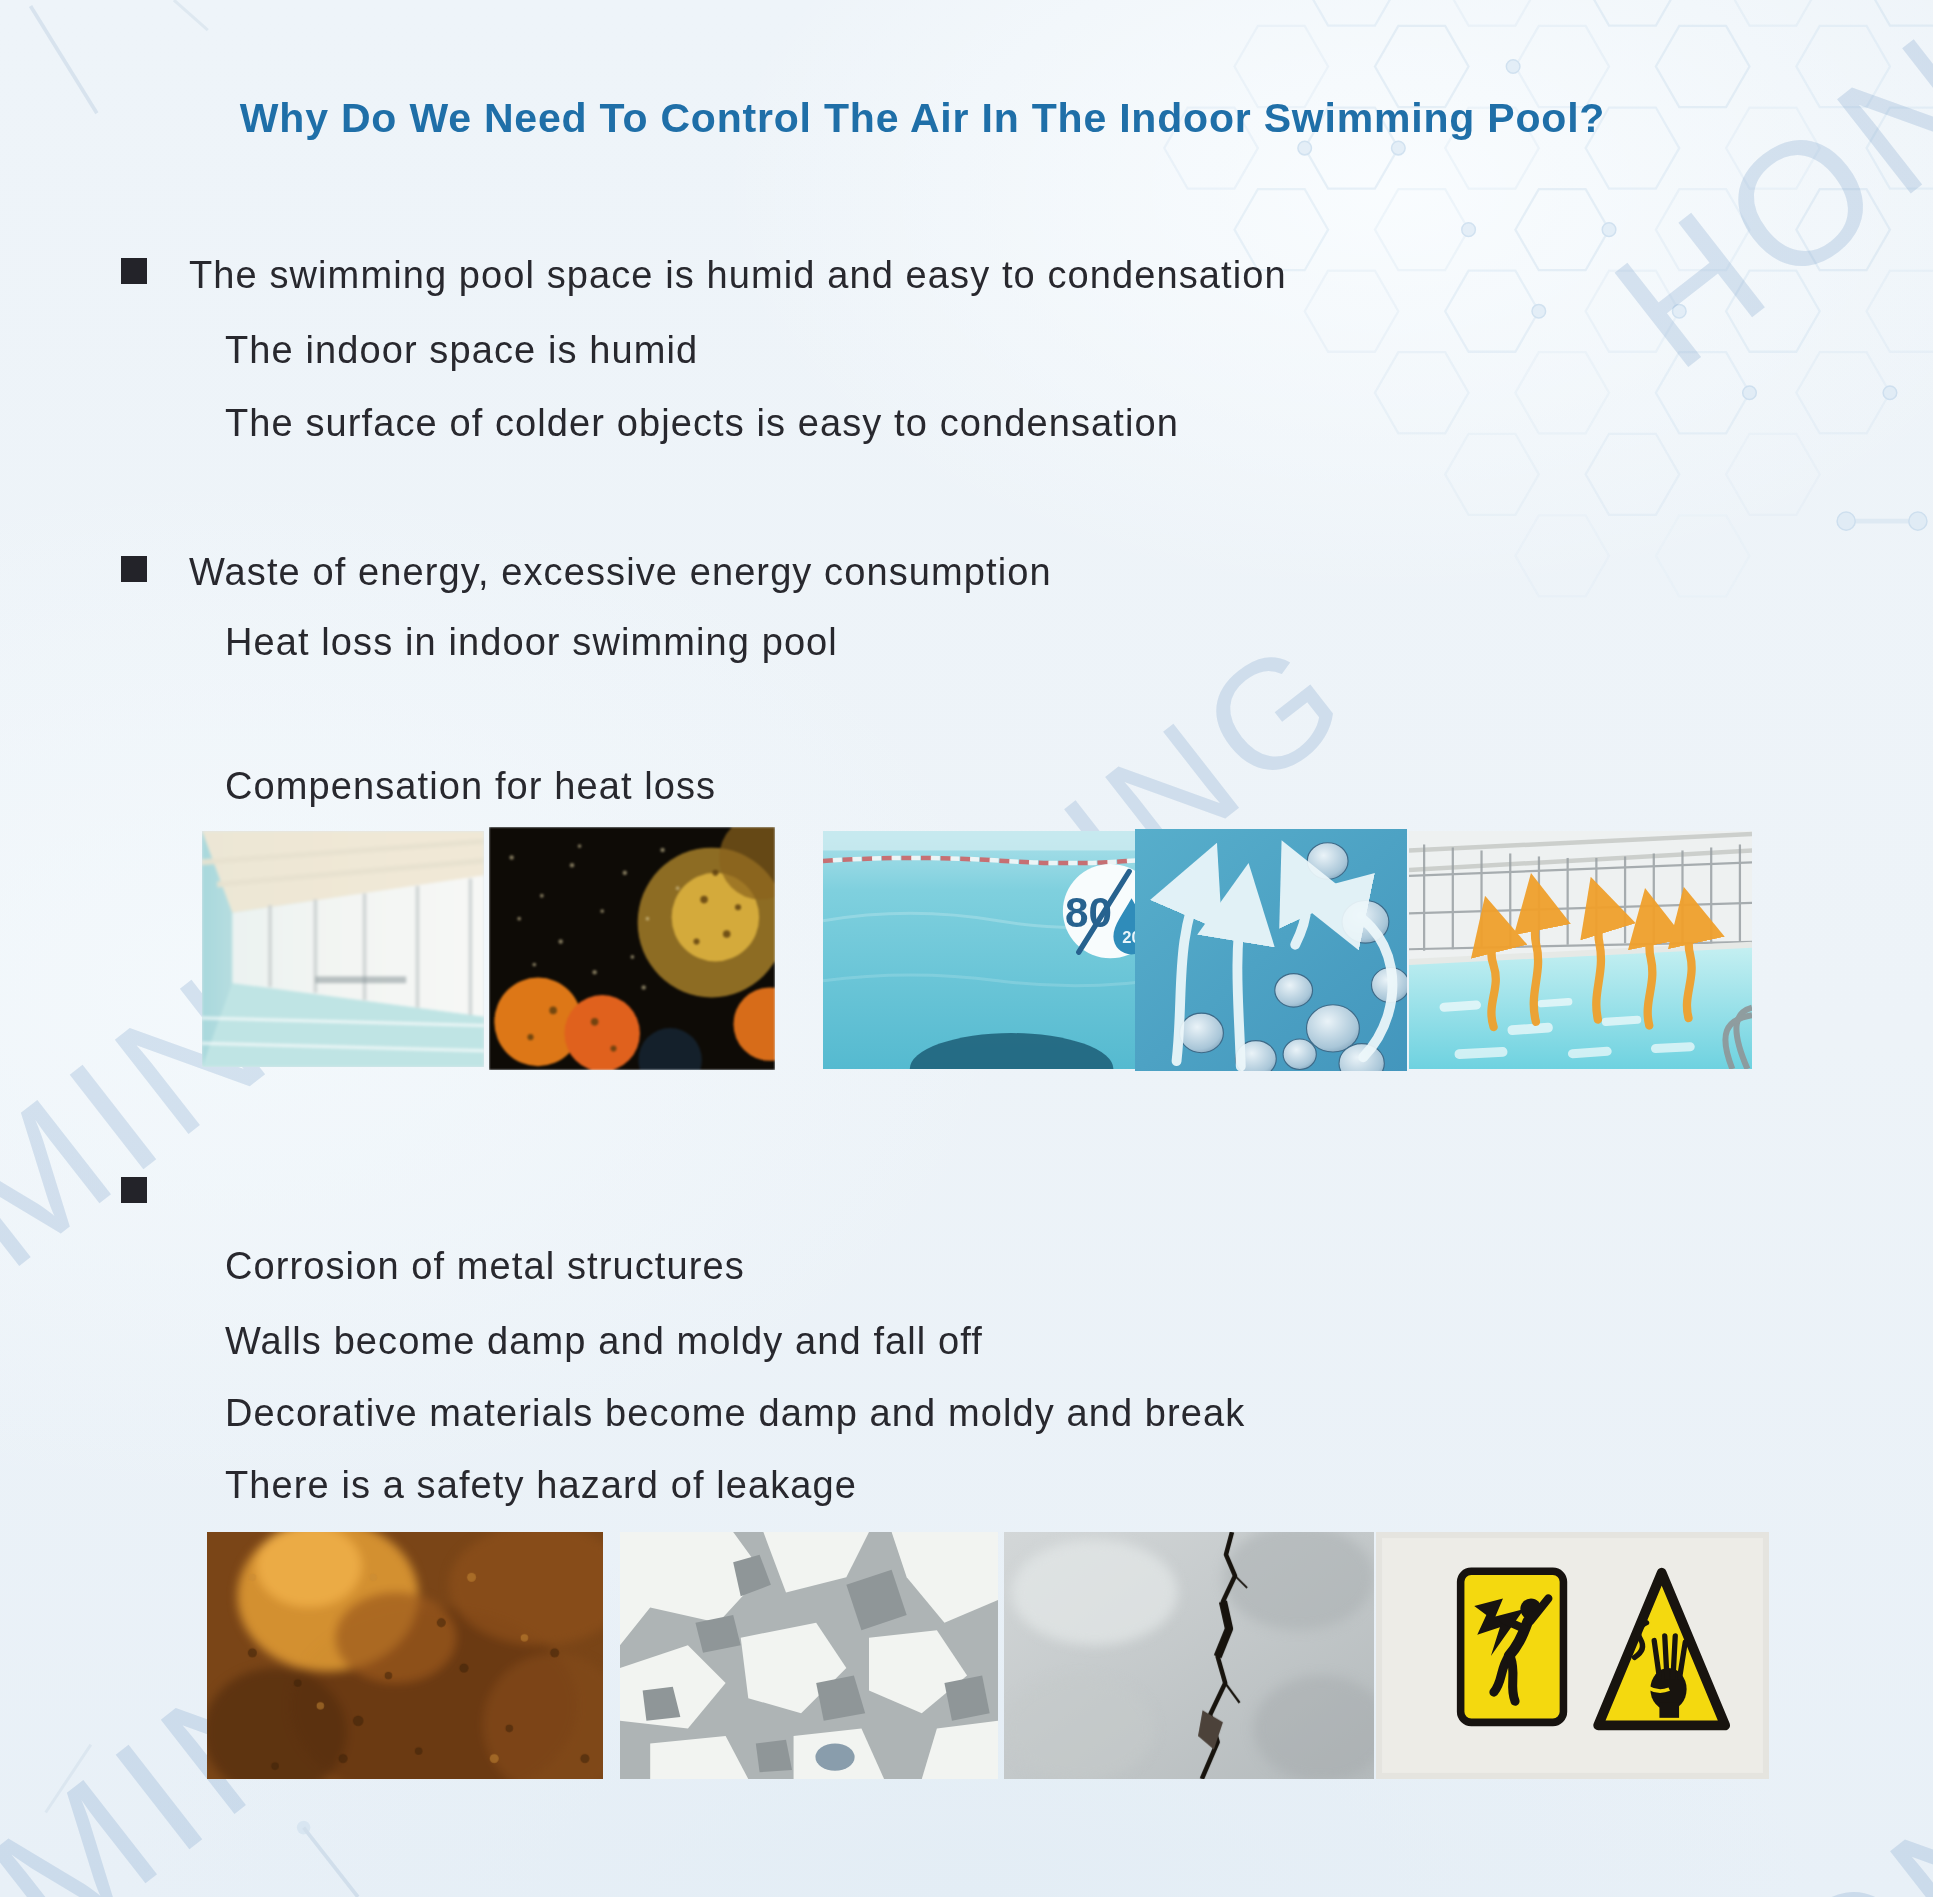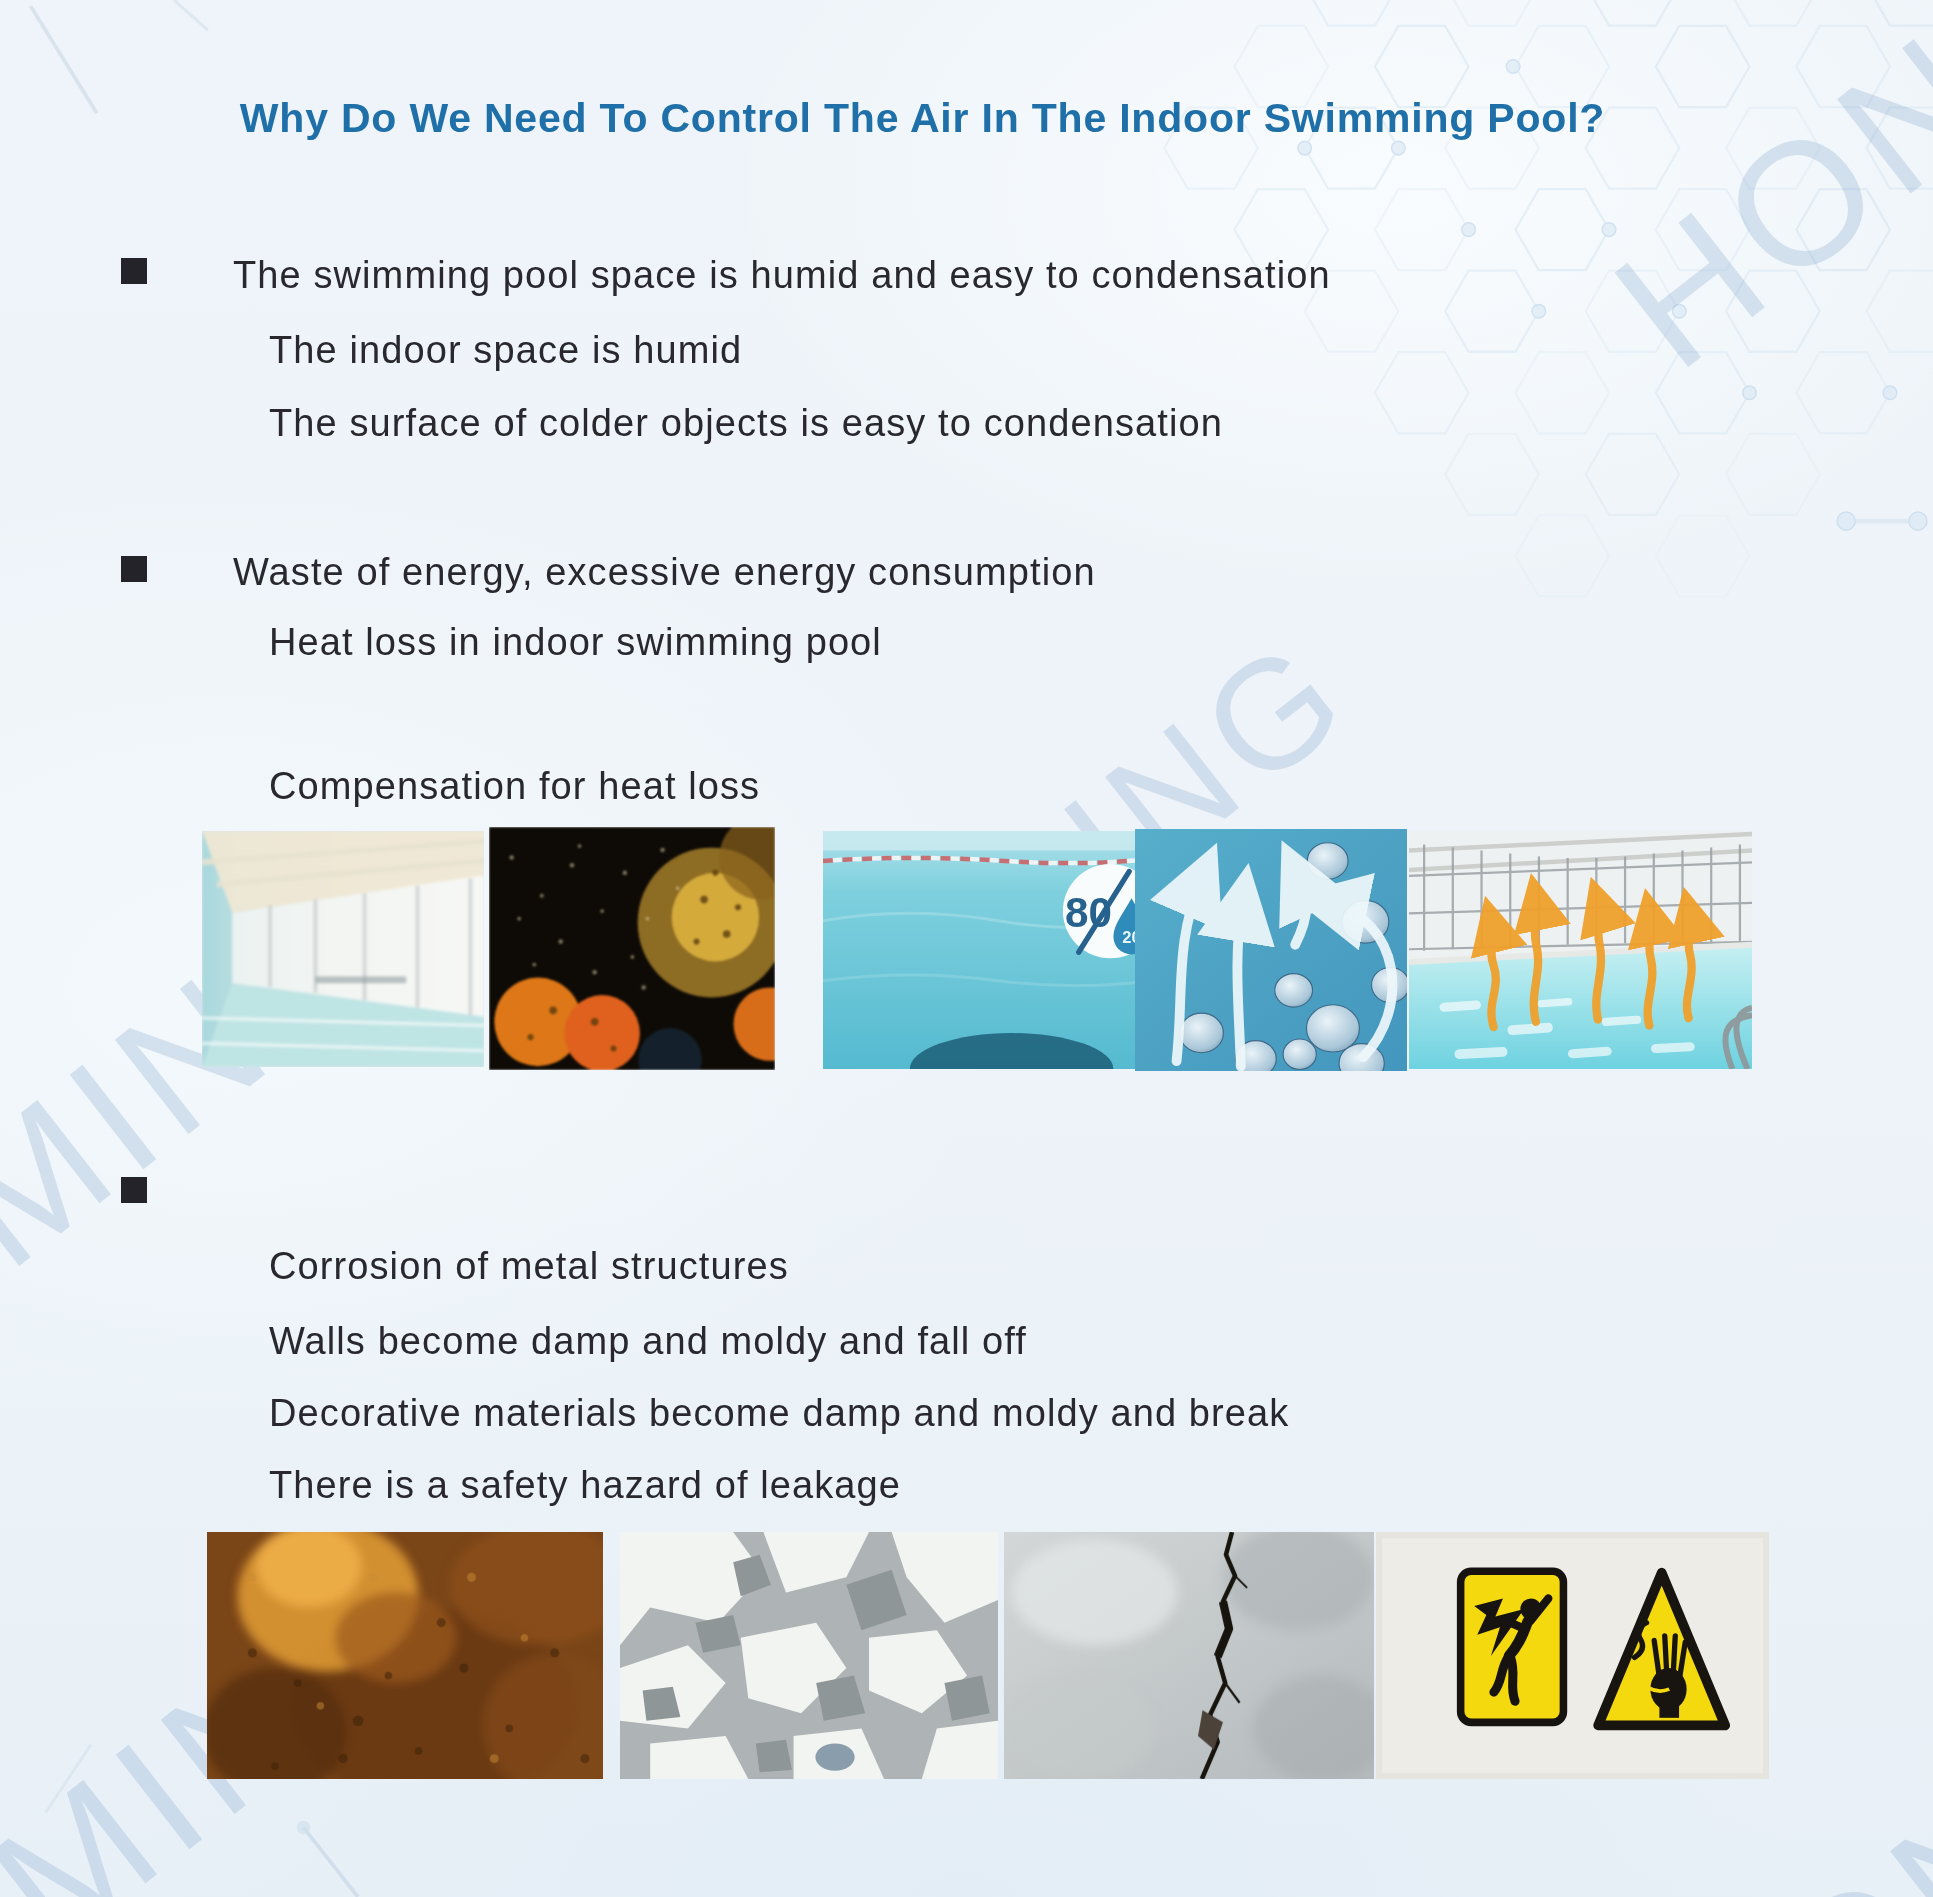--- a/index.html
+++ b/index.html
@@ -10,21 +10,21 @@
       radial-gradient(1133px 680px at 72% 10%, rgba(250,253,255,.9) 0%, rgba(250,253,255,0) 60%),
       radial-gradient(1284px 831px at 12% 52%, rgba(245,250,253,.8) 0%, rgba(245,250,253,0) 62%),
       radial-gradient(1208px 529px at 50% 100%, #e3edf5 0%, rgba(227,237,245,0) 70%),
       linear-gradient(180deg,#eef4f9 0%,#edf3f8 55%,#e8f0f7 100%);
   }
   .title{
     position:absolute; left:0; top:95px; width:1845px; text-align:center;
     font-size:41px; font-weight:700; letter-spacing:0.8px; color:#1f6fa8; white-space:nowrap;
   }
   .sq{position:absolute; left:121px; width:26.4px; height:26.4px; background:#232329;}
-  .h,.it{position:absolute; font-size:38px; letter-spacing:1.1px; color:#28282e; white-space:nowrap;margin-left:44px;}
+  .h,.it{position:absolute; font-size:38px; letter-spacing:1.1px; color:#28282e; white-space:nowrap;}
   .h{left:189px;}
   .it{left:225px;}
   .ph{position:absolute; overflow:hidden; background:#dfe7ec;}
   .ph svg{display:block; width:100%; height:100%;}
   .wm{
     position:absolute; font-size:174px; font-weight:400; letter-spacing:10.6px;
     color:rgba(126,164,204,0.27); transform:rotate(-38deg); transform-origin:left top;
     white-space:nowrap; pointer-events:none;
   }
   .wm.small{font-size:155px;}

